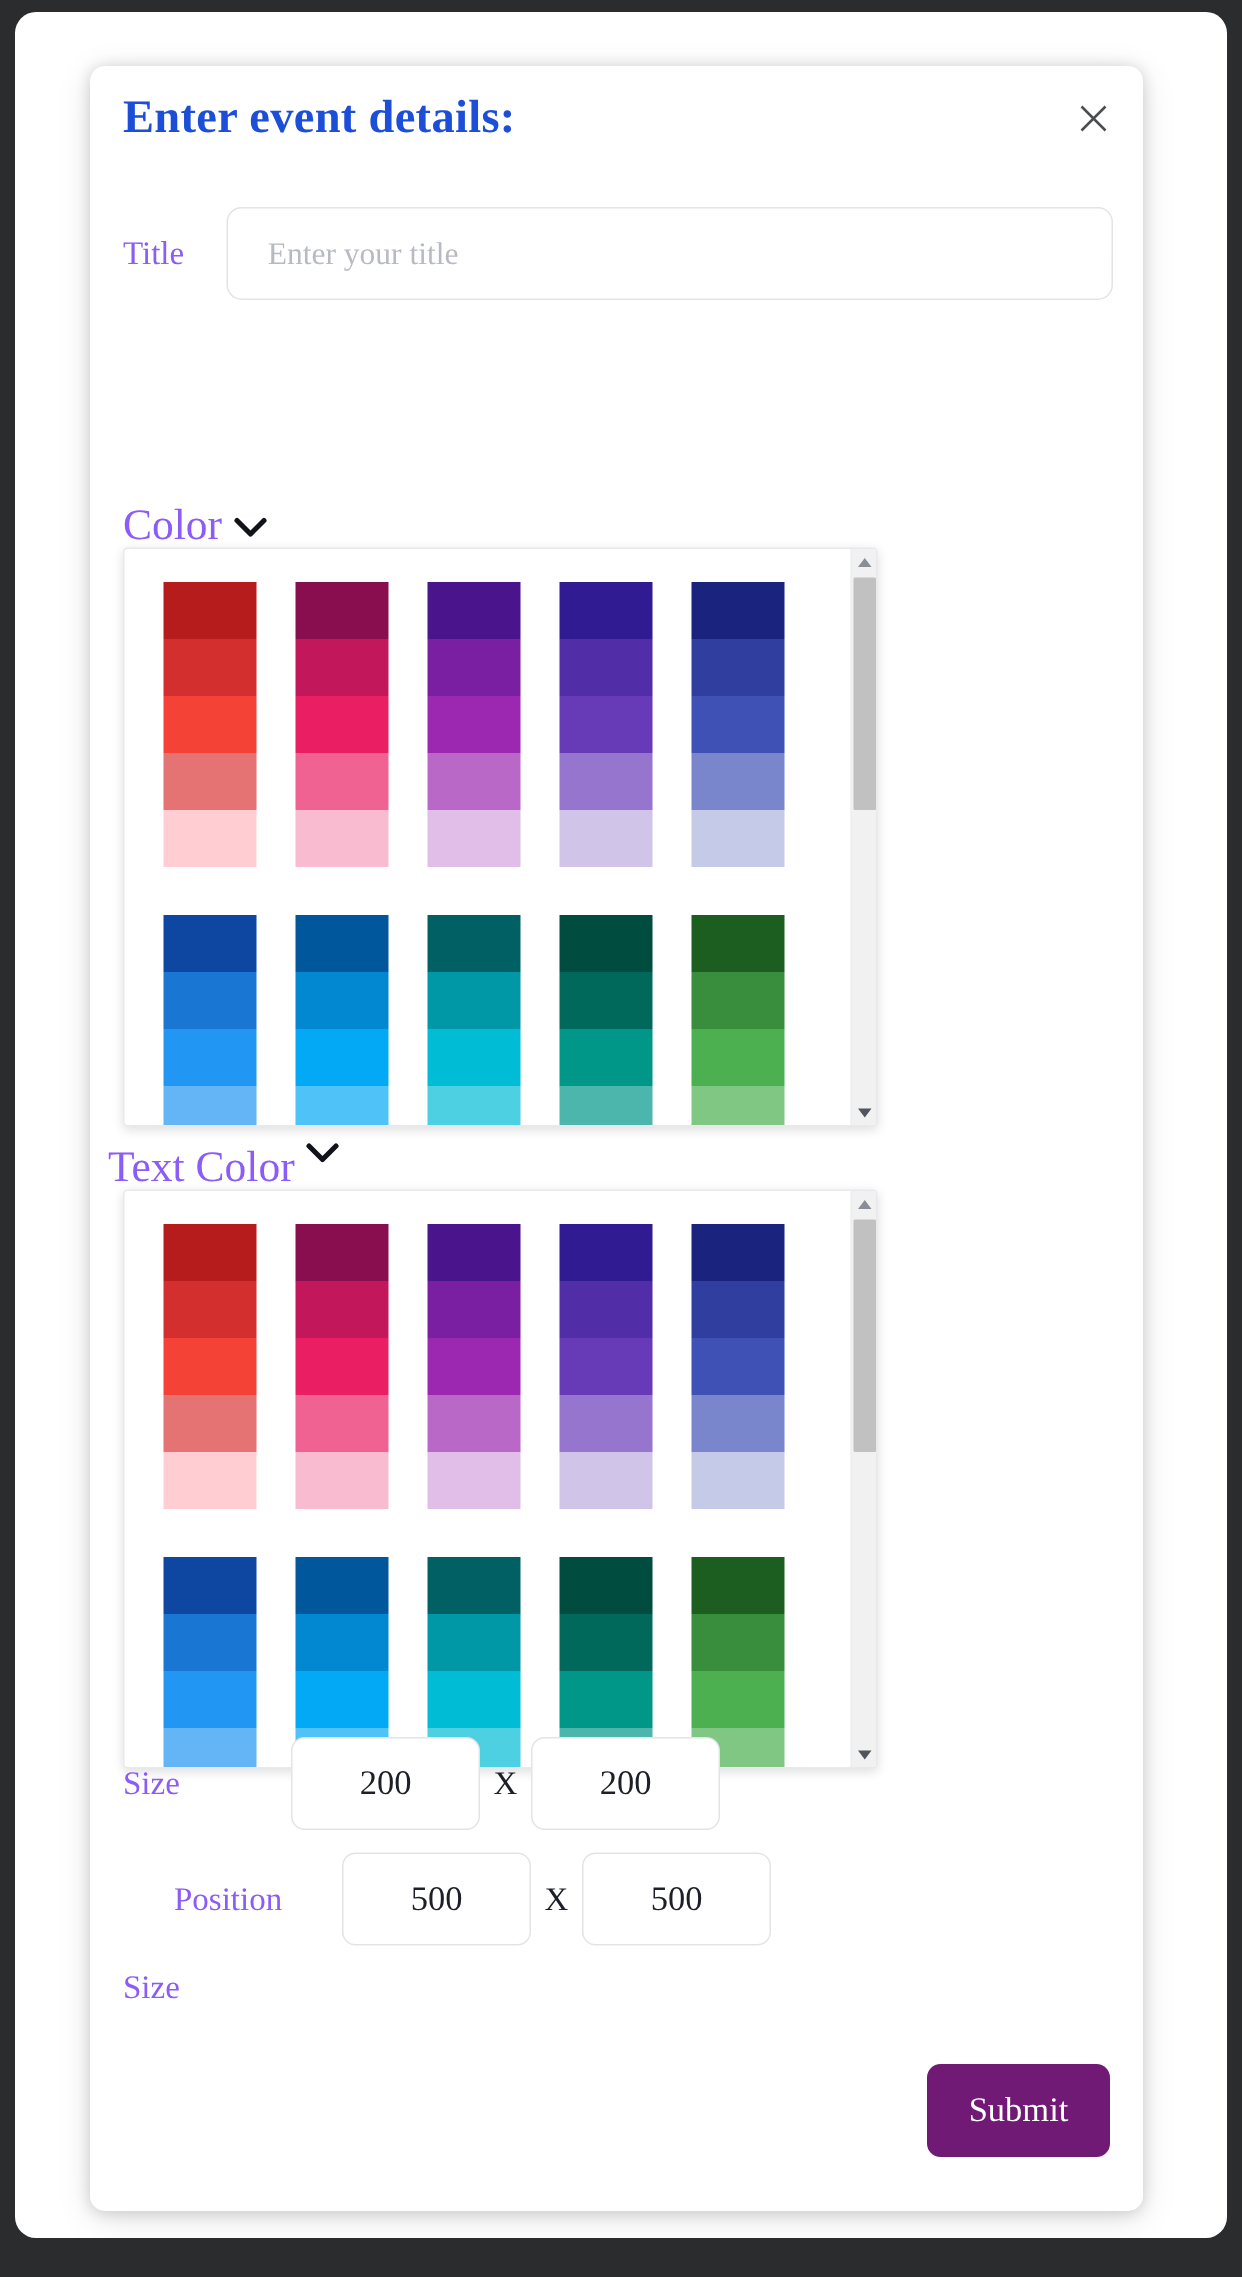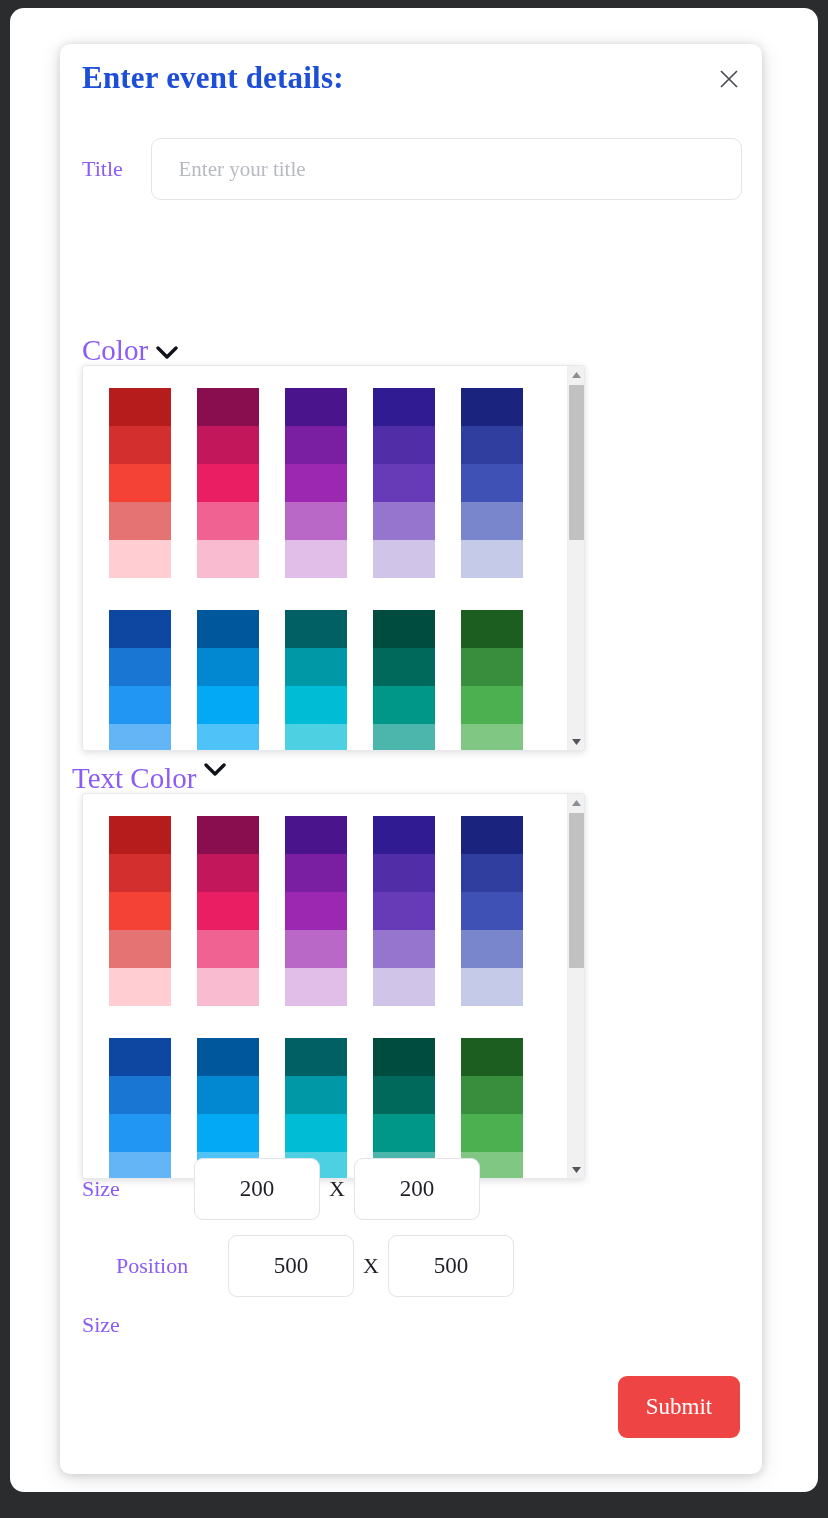--- a/index.html
+++ b/index.html
@@ -395,16 +395,16 @@
       <span class="lbl num-lbl">Position</span>
       <input class="fld num-fld" type="text" value="500" style="">
       <span class="xsep">X</span>
       <input class="fld num-fld" type="text" value="500" style="">
     </div>
 
     <div class="row" id="fsize-row">
       <span class="lbl num-lbl">Size</span>
     </div>
 
-    <button id="submit-btn" style="background: #ef4444; margin-left: 44px;">Submit</button>
+    <button id="submit-btn" style="background: #701a75; margin-left: 44px;">Submit</button>
 
   </div>
 </div>
 
 </body></html>

